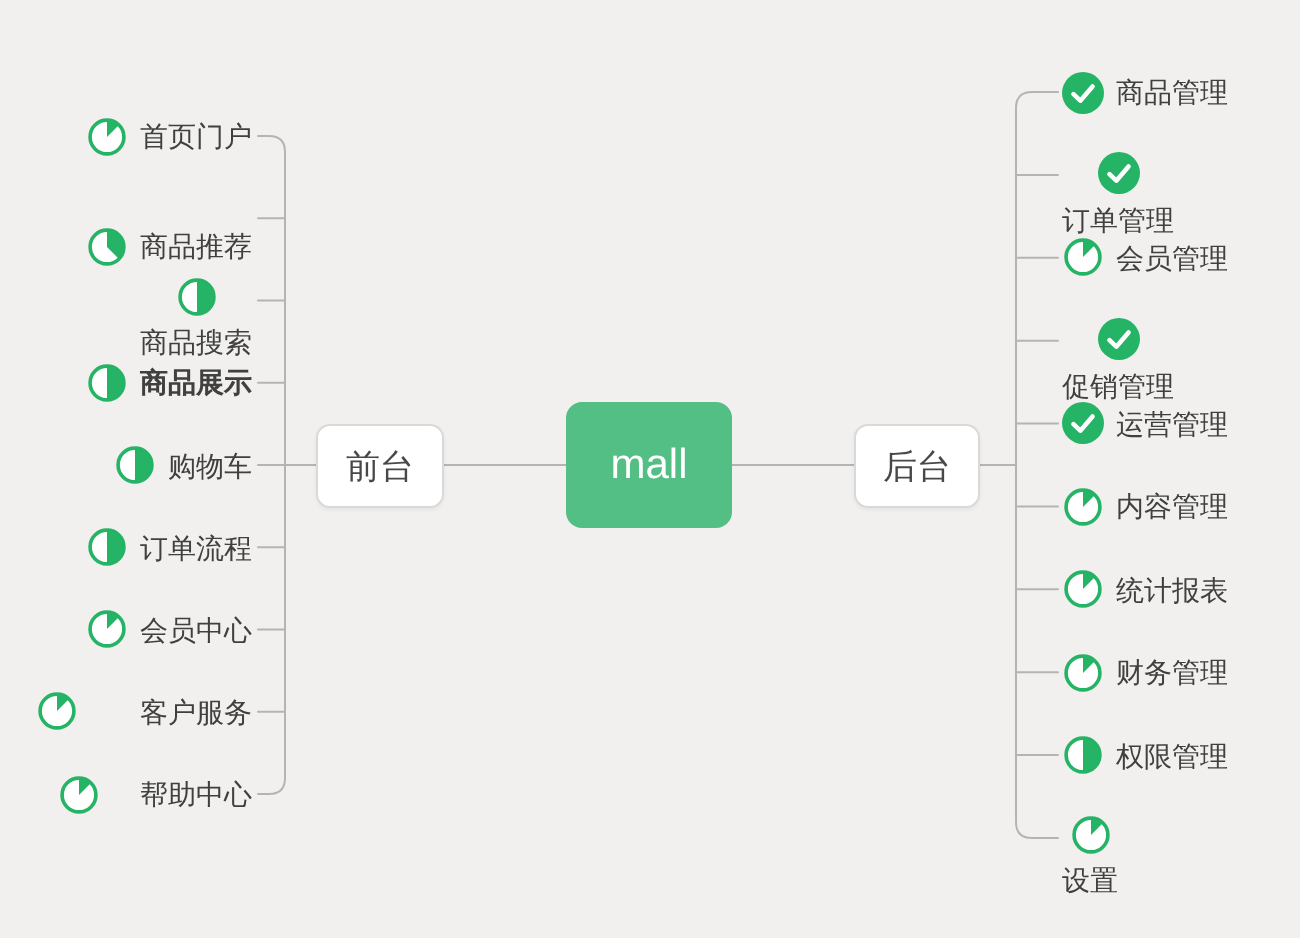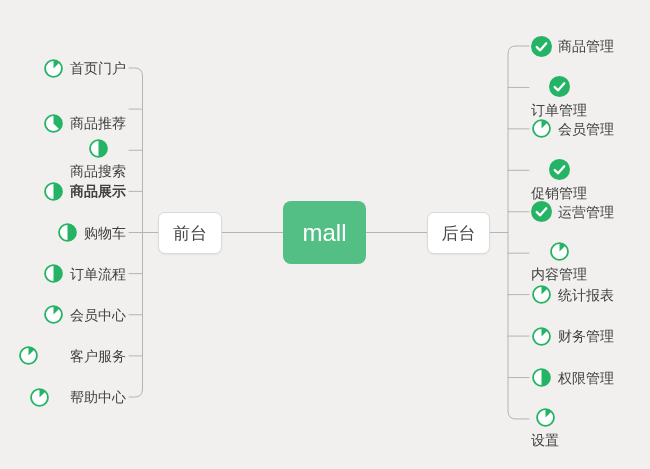--- a/index.html
+++ b/index.html
@@ -8,21 +8,21 @@
     background:#f1f0ee; overflow:hidden;
     font-family:"Liberation Sans", sans-serif;
   }
   svg.connectors { position:absolute; left:0; top:0; }
   .node {
     position:absolute; display:flex; align-items:center; justify-content:center;
     box-sizing:border-box; cursor:default;
   }
   .root-node {
     left:283px; top:201px; width:83px; height:63px;
-    background:#53bf84; color:#ffffff; font-size:24px; border-radius:8px;text-align:center;
+    background:#53bf84; color:#ffffff; font-size:21px; border-radius:8px;text-align:center;
   }
   .branch-node {
     background:#ffffff; border:1px solid #d9d9d9; border-radius:7px;
     color:#484848; font-size:17px; box-shadow:0 1px 2px rgba(0,0,0,0.05);
   }
   #left-node  { left:158px; top:212px; width:64px; height:42px; }
   #right-node { left:427px; top:212px; width:63px; height:42px; }
   .topic-row {
     position:absolute; display:flex; align-items:center; gap:6px;
     height:22px; color:#404040; font-size:14px; white-space:nowrap;
@@ -172,21 +172,21 @@
       </div>
       <div class="topic-row" style="top: 200.76px; left: 531px;">
         <span class="icon-box">
           <svg viewBox="0 0 22 22" width="21" height="21">
             <circle cx="11" cy="11" r="11" fill="#25b365"></circle>
             <path d="M6,11.6 L9.6,15 L16,7.6" fill="none" stroke="#ffffff" stroke-width="2.4" stroke-linecap="round" stroke-linejoin="round"></path>
           </svg>
         </span>
         <span class="topic-label">运营管理</span>
       </div>
-      <div class="topic-row" style="top: 242.2px; left: 531px; flex-direction: column;">
+      <div class="topic-row" style="top: 242.2px; left: 531px;">
         <span class="icon-box">
           <svg viewBox="0 0 20 20" width="19" height="19">
             <circle cx="10" cy="10" r="8.9" fill="#ffffff" stroke="#25b365" stroke-width="1.9"></circle>
             <path d="M10,10 L10,1.1 A8.9,8.9 0 0 1 16.29,3.71 Z" fill="#25b365"></path>
           </svg>
         </span>
         <span class="topic-label">内容管理</span>
       </div>
       <div class="topic-row" style="top: 283.64px; left: 531px;">
         <span class="icon-box">

